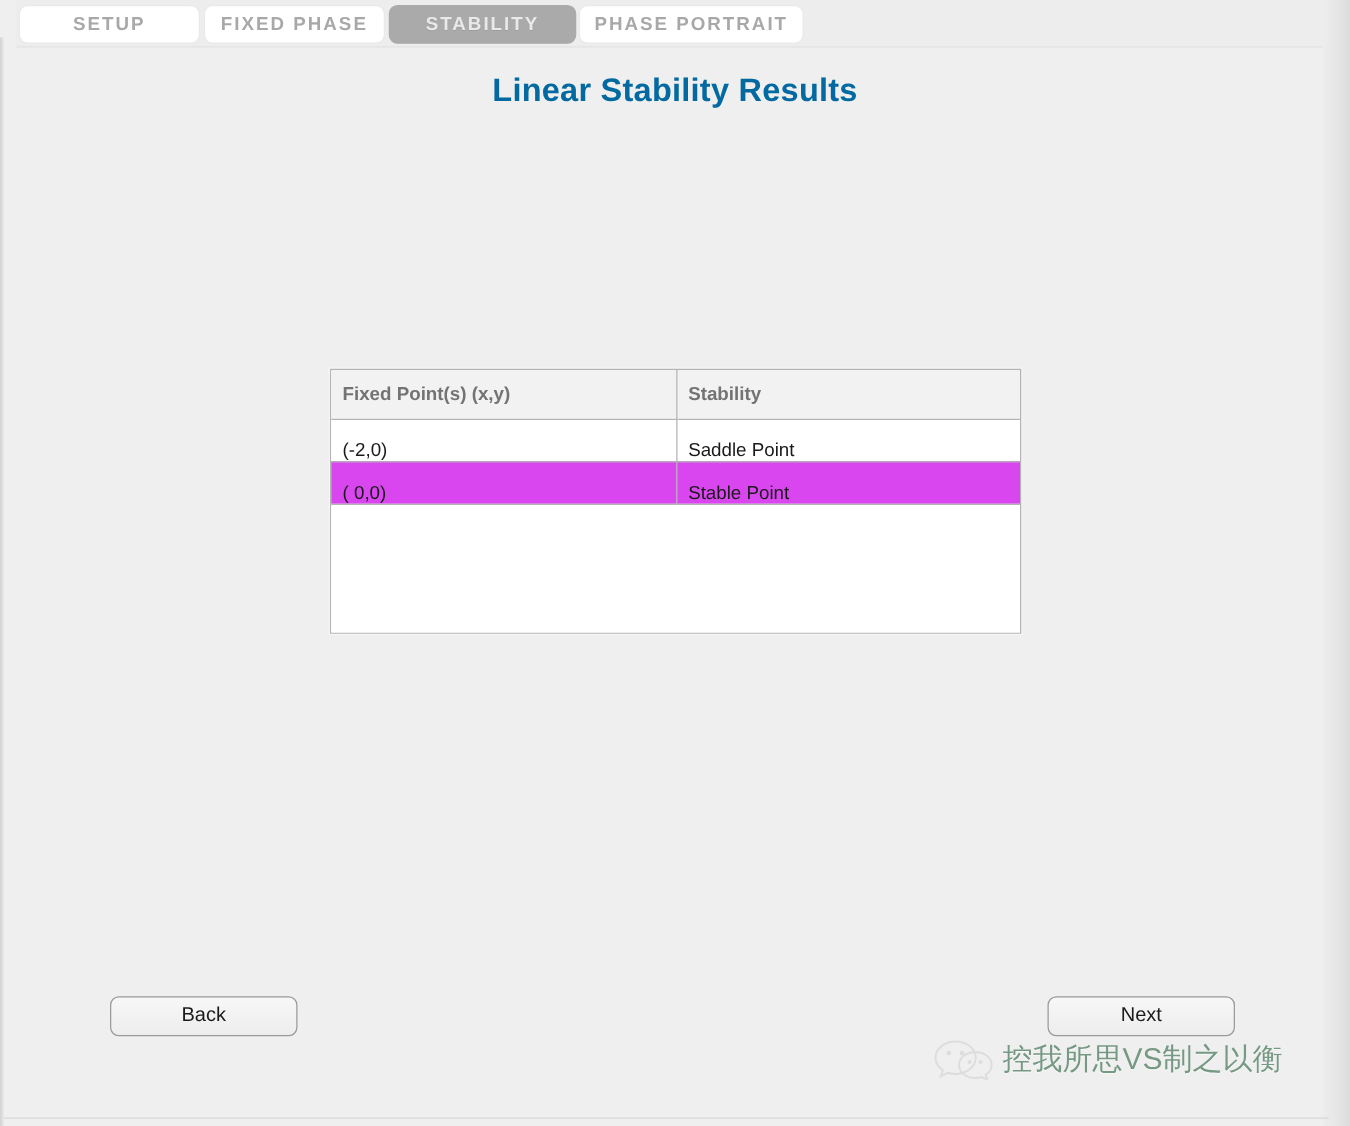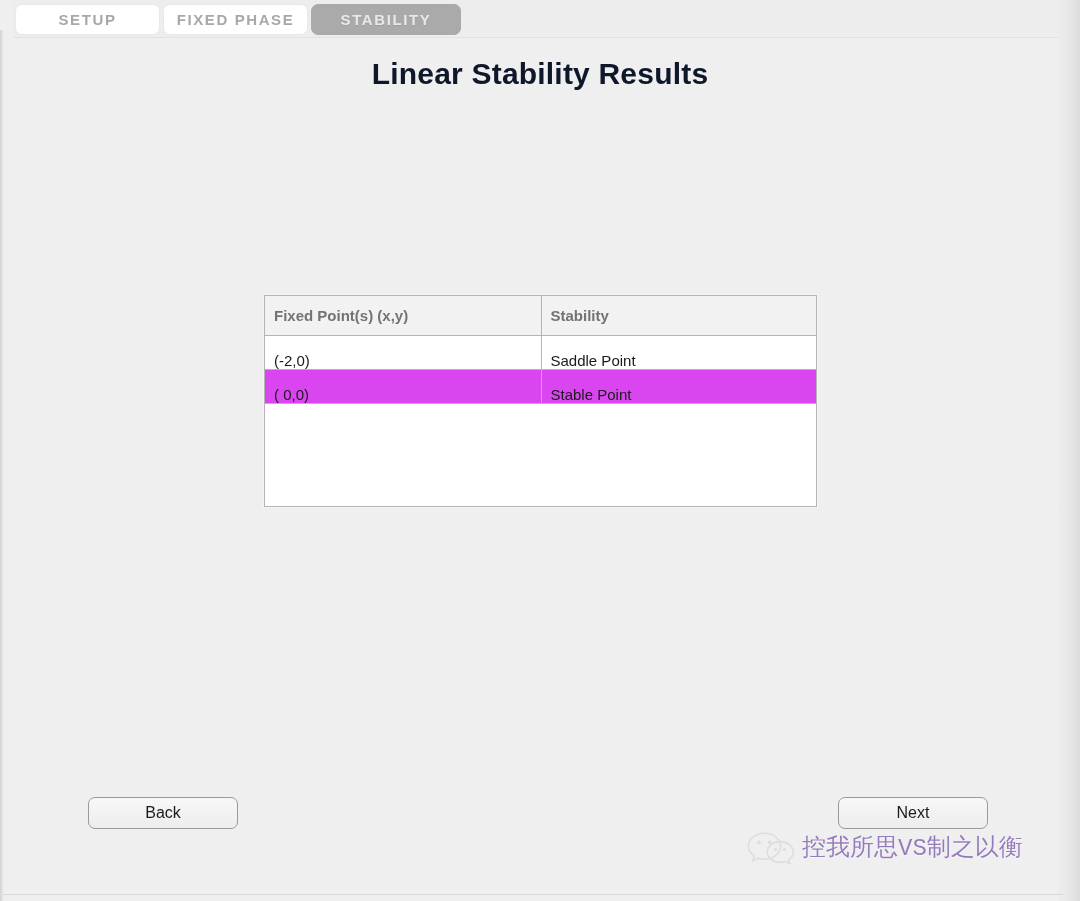--- a/index.html
+++ b/index.html
@@ -85,23 +85,23 @@
   #tab-1 { left: 150px; width: 145px; }
   #tab-2 { left: 298px; width: 150px; }
   #tab-3 { left: 450px; width: 180px; }
 
   
   #page-title {
     position: absolute;
     left: 0; top: 57px;
     width: 1080px;
     text-align: center;
-    font-size: 30px;
+    font-size: 26px;
     font-weight: bold;
-    color: #0f172a;
+    color: #0369a1;
     letter-spacing: .2px;
   }
 
   
   #results-panel {
     position: absolute;
     left: 264px;
     top: 295px;
     width: 553px;
     height: 212px;
@@ -179,40 +179,43 @@
     top: 830px;
     display: flex;
     align-items: center;
     gap: 6px;
     opacity: .55;
     user-select: none;
   }
   #wechat-icon { width: 52px; height: 34px; display: block; }
   #watermark-text {
     font-size: 24px;
-    color: #4c1d95;
+    color: #14532d;
     letter-spacing: 0px;
-    font-family: Liberation Mono, monospace;
+    font-family: Liberation Sans, sans-serif;
     text-shadow: 0 1px 0 #ffffff;
   }
 </style>
 </head>
 <body>
 
 <div id="app-window">
 
   <div id="tabbar">
     <div class="tab" id="tab-0">
       <span>SETUP</span>
     </div>
     <div class="tab" id="tab-1">
       <span>FIXED PHASE</span>
     </div>
     <div class="tab active" id="tab-2">
       <span>STABILITY</span>
+    </div>
+    <div class="tab" id="tab-3">
+      <span>PHASE PORTRAIT</span>
     </div>
   </div>
 
   <div id="page-title">Linear Stability Results</div>
 
   <div id="results-panel">
     <div id="table-filler"></div>
     <table id="results-table">
       <colgroup>
         <col class="c0">

